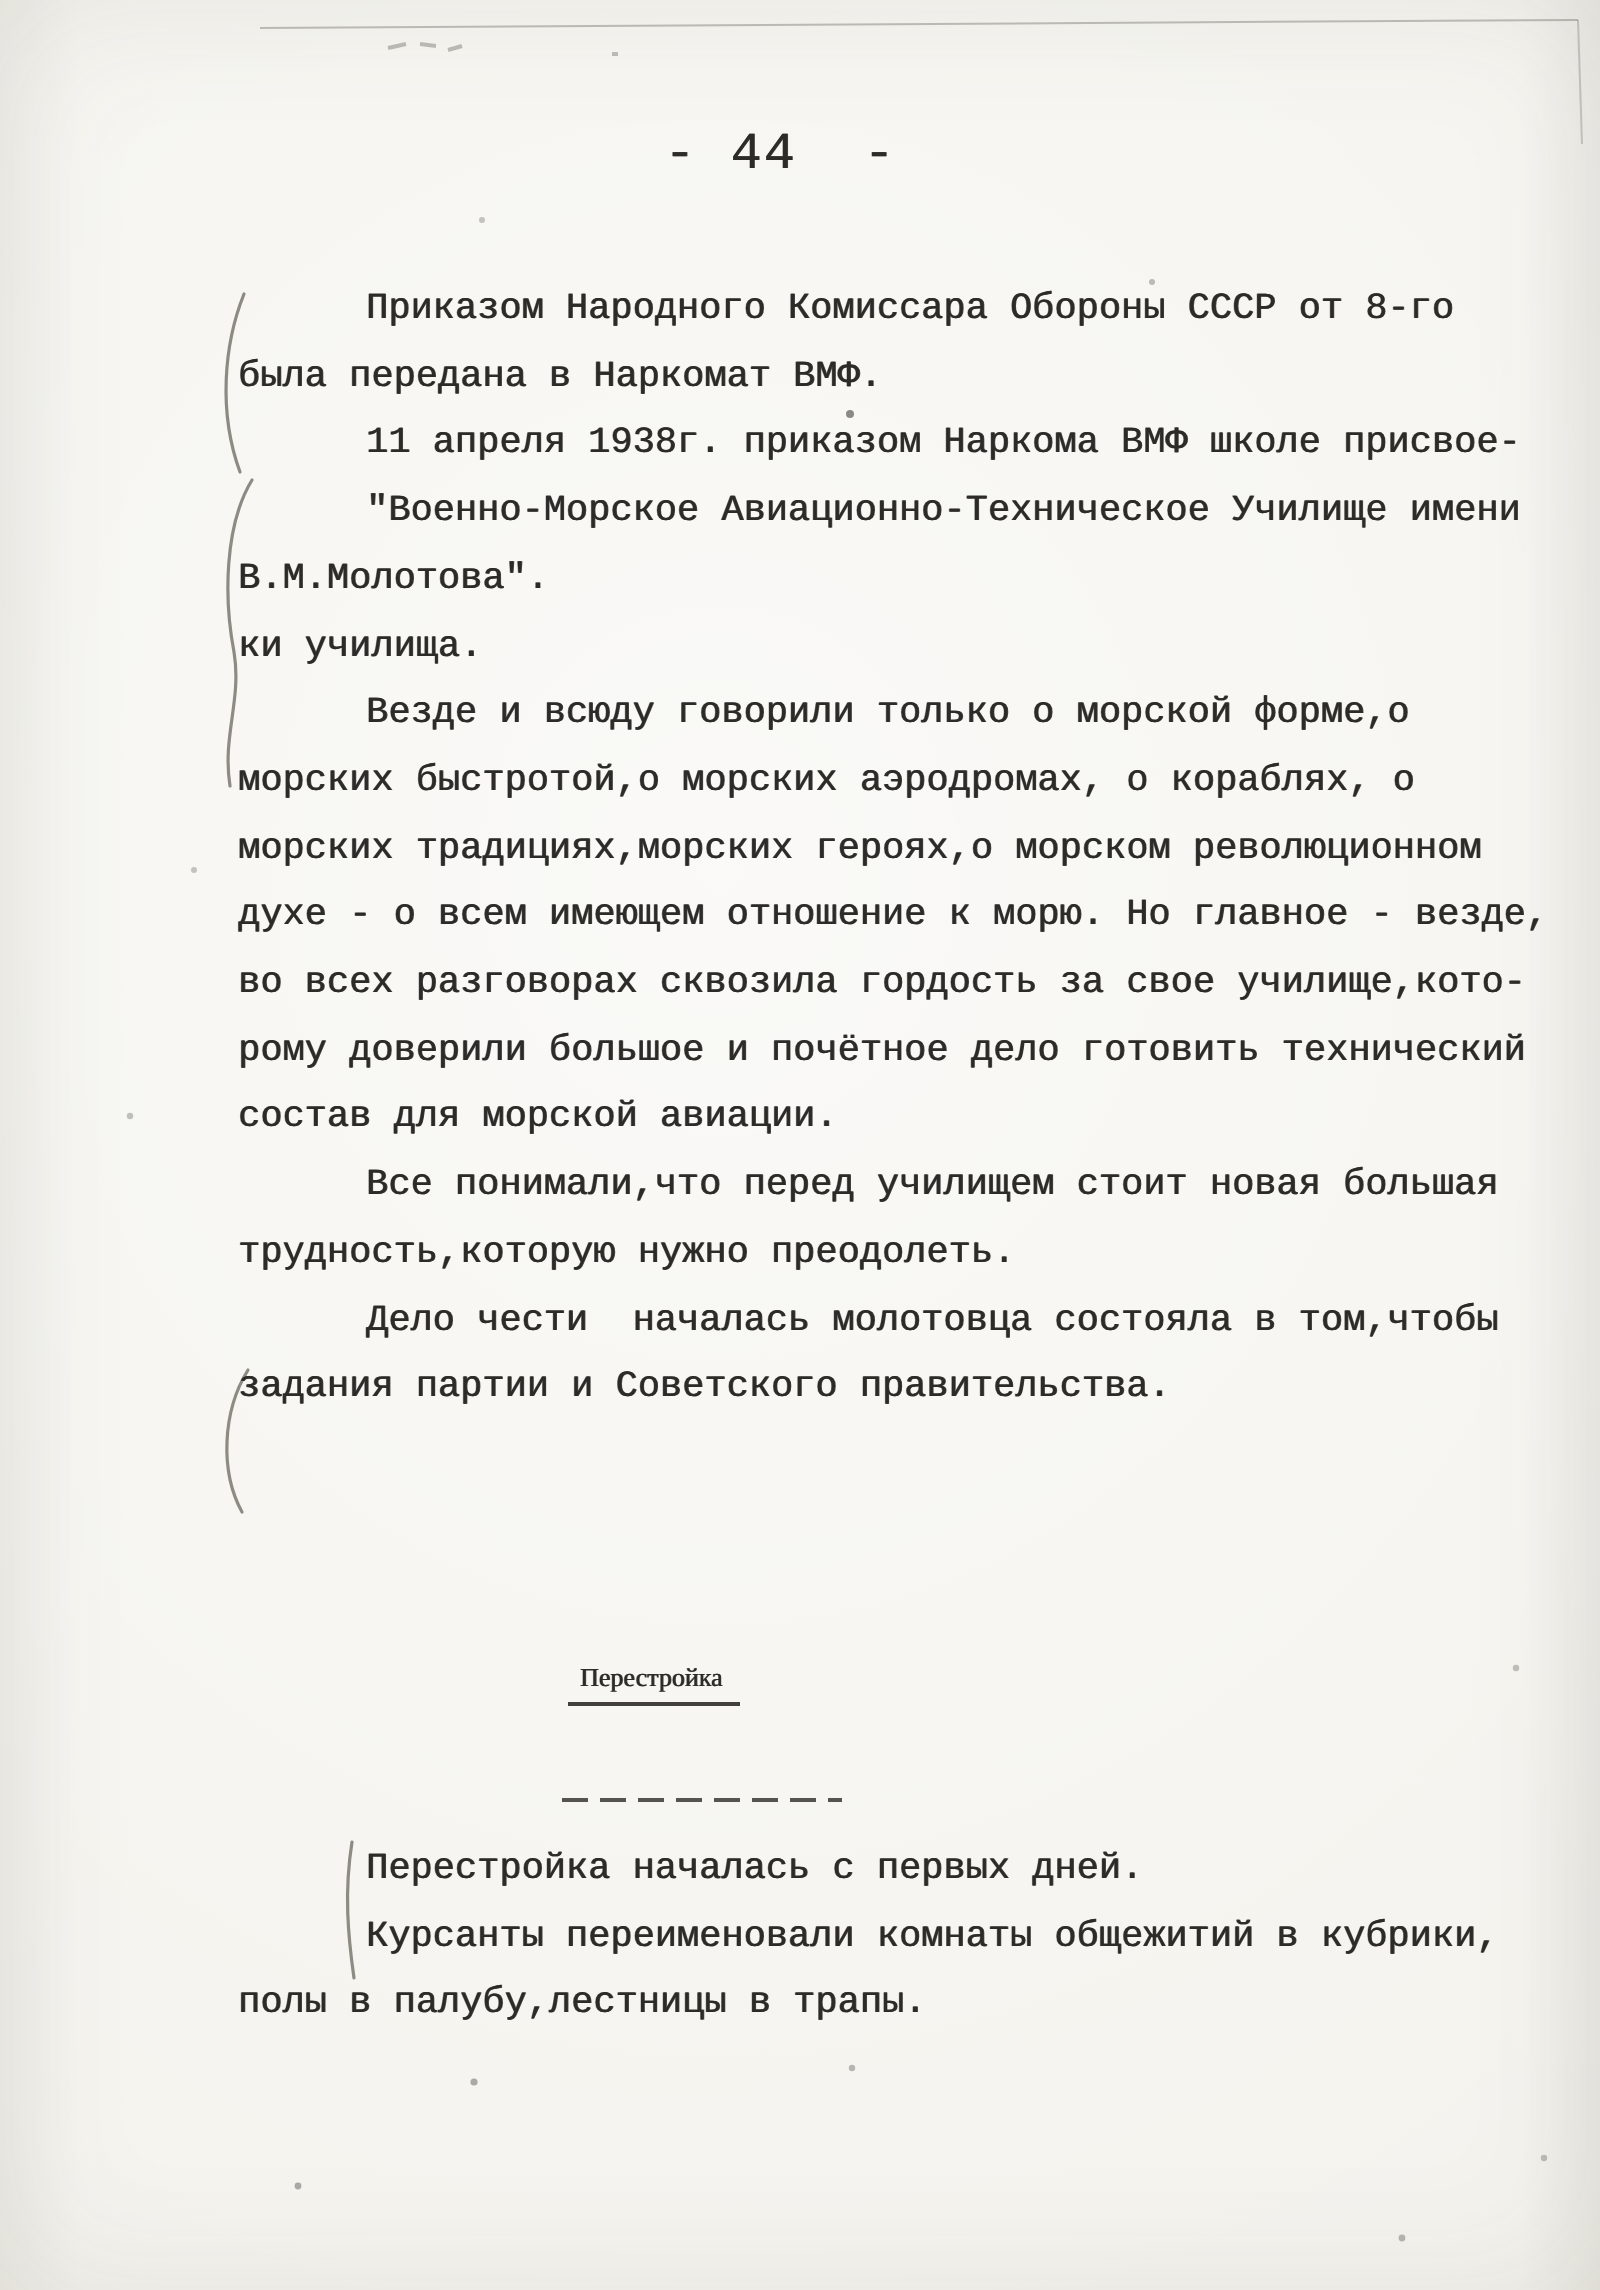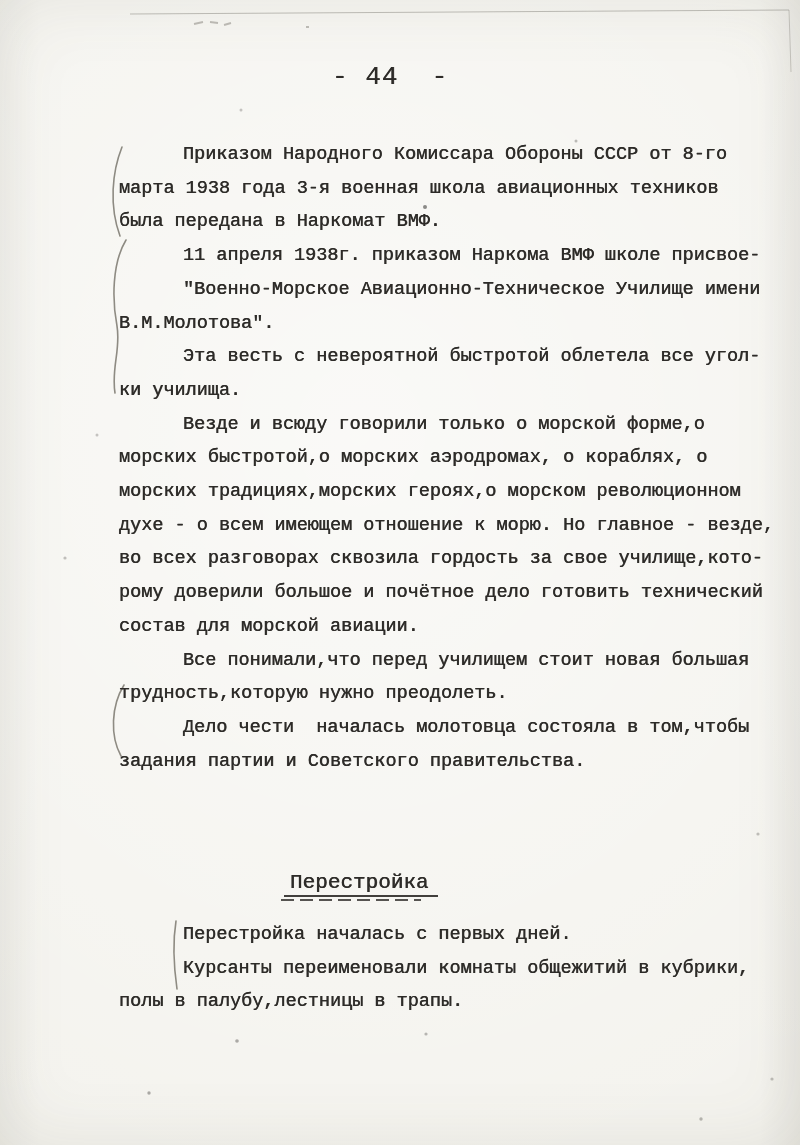--- a/index.html
+++ b/index.html
@@ -26,25 +26,26 @@
   .typed-line.indent{padding-left:64px;}
   .typed-body{position:absolute;left:119px;top:138px;width:672px;}
   .section-body{position:absolute;left:119px;top:918px;width:672px;}
   .page-number{
     position:absolute;left:320px;top:62px;
     font-size:26px;letter-spacing:1px;white-space:pre;
     text-shadow:0.35px 0 rgba(45,43,40,.85);
     margin-left:12px;
   }
   .section-heading{
-    position:absolute;left:284px;top:872px;
-    font-size:21px;line-height:21.5px;white-space:pre;
+    position:absolute;left:284px;top:828px;
+    font-size:13px;line-height:21.5px;white-space:pre;
     padding:0 9px 1px 6px;
     border-bottom:2px solid rgba(45,43,40,.9);
     text-shadow:0.35px 0 rgba(45,43,40,.85), -0.25px 0 rgba(45,43,40,.45);
+    font-family:Liberation Serif, serif;
   }
   .heading-underline2{
     position:absolute;left:281px;top:899px;width:140px;height:2px;
     background:repeating-linear-gradient(90deg,#2d2b28 0 13px,transparent 13px 19px);
     opacity:.8;
   }
   .scan-marks{position:absolute;left:0;top:0;pointer-events:none;}
   .specks{
     position:absolute;left:0;top:0;width:2px;height:2px;border-radius:50%;
     box-shadow:
@@ -83,26 +84,24 @@
       <path d="M126,240 C112,263 112,300 117,326 C121,350 111,368 115,393"></path>
       <path d="M124,685 C111,706 110,736 121,756"></path>
       <path d="M176,921 C172,946 174,968 177,989"></path>
     </g>
   </svg>
 
   <div class="page-number">- 44  -</div>
 
   <div class="typed-body">
       <div class="typed-line indent">Приказом Народного Комиссара Обороны СССР от 8-го</div>
-      <div class="typed-line">марта 1938 года 3-я военная школа авиационных техников</div>
       <div class="typed-line">была передана в Наркомат ВМФ.</div>
       <div class="typed-line indent">11 апреля 1938г. приказом Наркома ВМФ школе присвое-</div>
       <div class="typed-line indent">"Военно-Морское Авиационно-Техническое Училище имени</div>
       <div class="typed-line">В.М.Молотова".</div>
-      <div class="typed-line indent">Эта весть с невероятной быстротой облетела все угол-</div>
       <div class="typed-line">ки училища.</div>
       <div class="typed-line indent">Везде и всюду говорили только о морской форме,о</div>
       <div class="typed-line">морских быстротой,о морских аэродромах, о кораблях, о</div>
       <div class="typed-line">морских традициях,морских героях,о морском революционном</div>
       <div class="typed-line">духе - о всем имеющем отношение к морю. Но главное - везде,</div>
       <div class="typed-line">во всех разговорах сквозила гордость за свое училище,кото-</div>
       <div class="typed-line">рому доверили большое и почётное дело готовить технический</div>
       <div class="typed-line">состав для морской авиации.</div>
       <div class="typed-line indent">Все понимали,что перед училищем стоит новая большая</div>
       <div class="typed-line">трудность,которую нужно преодолеть.</div>

